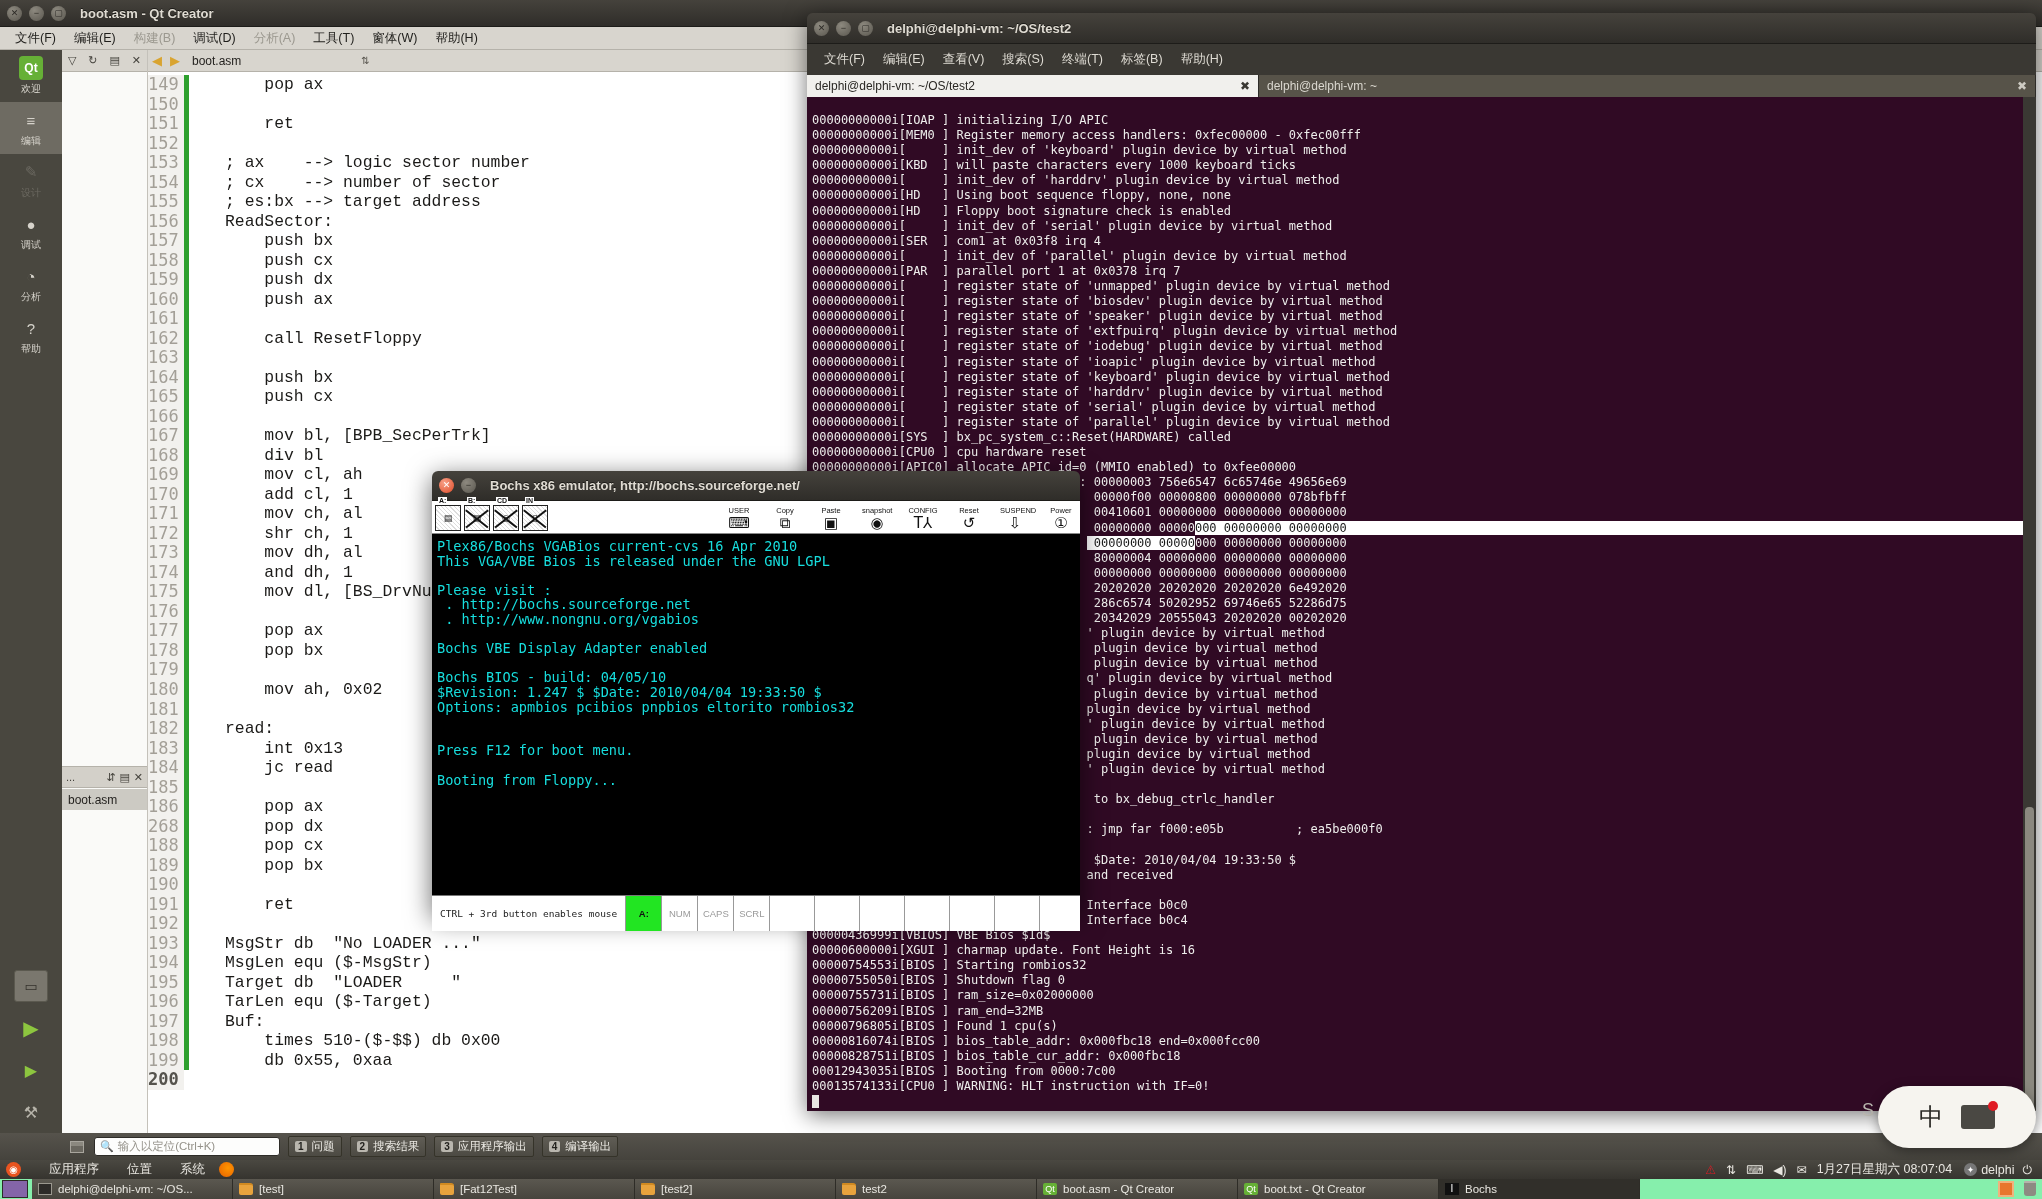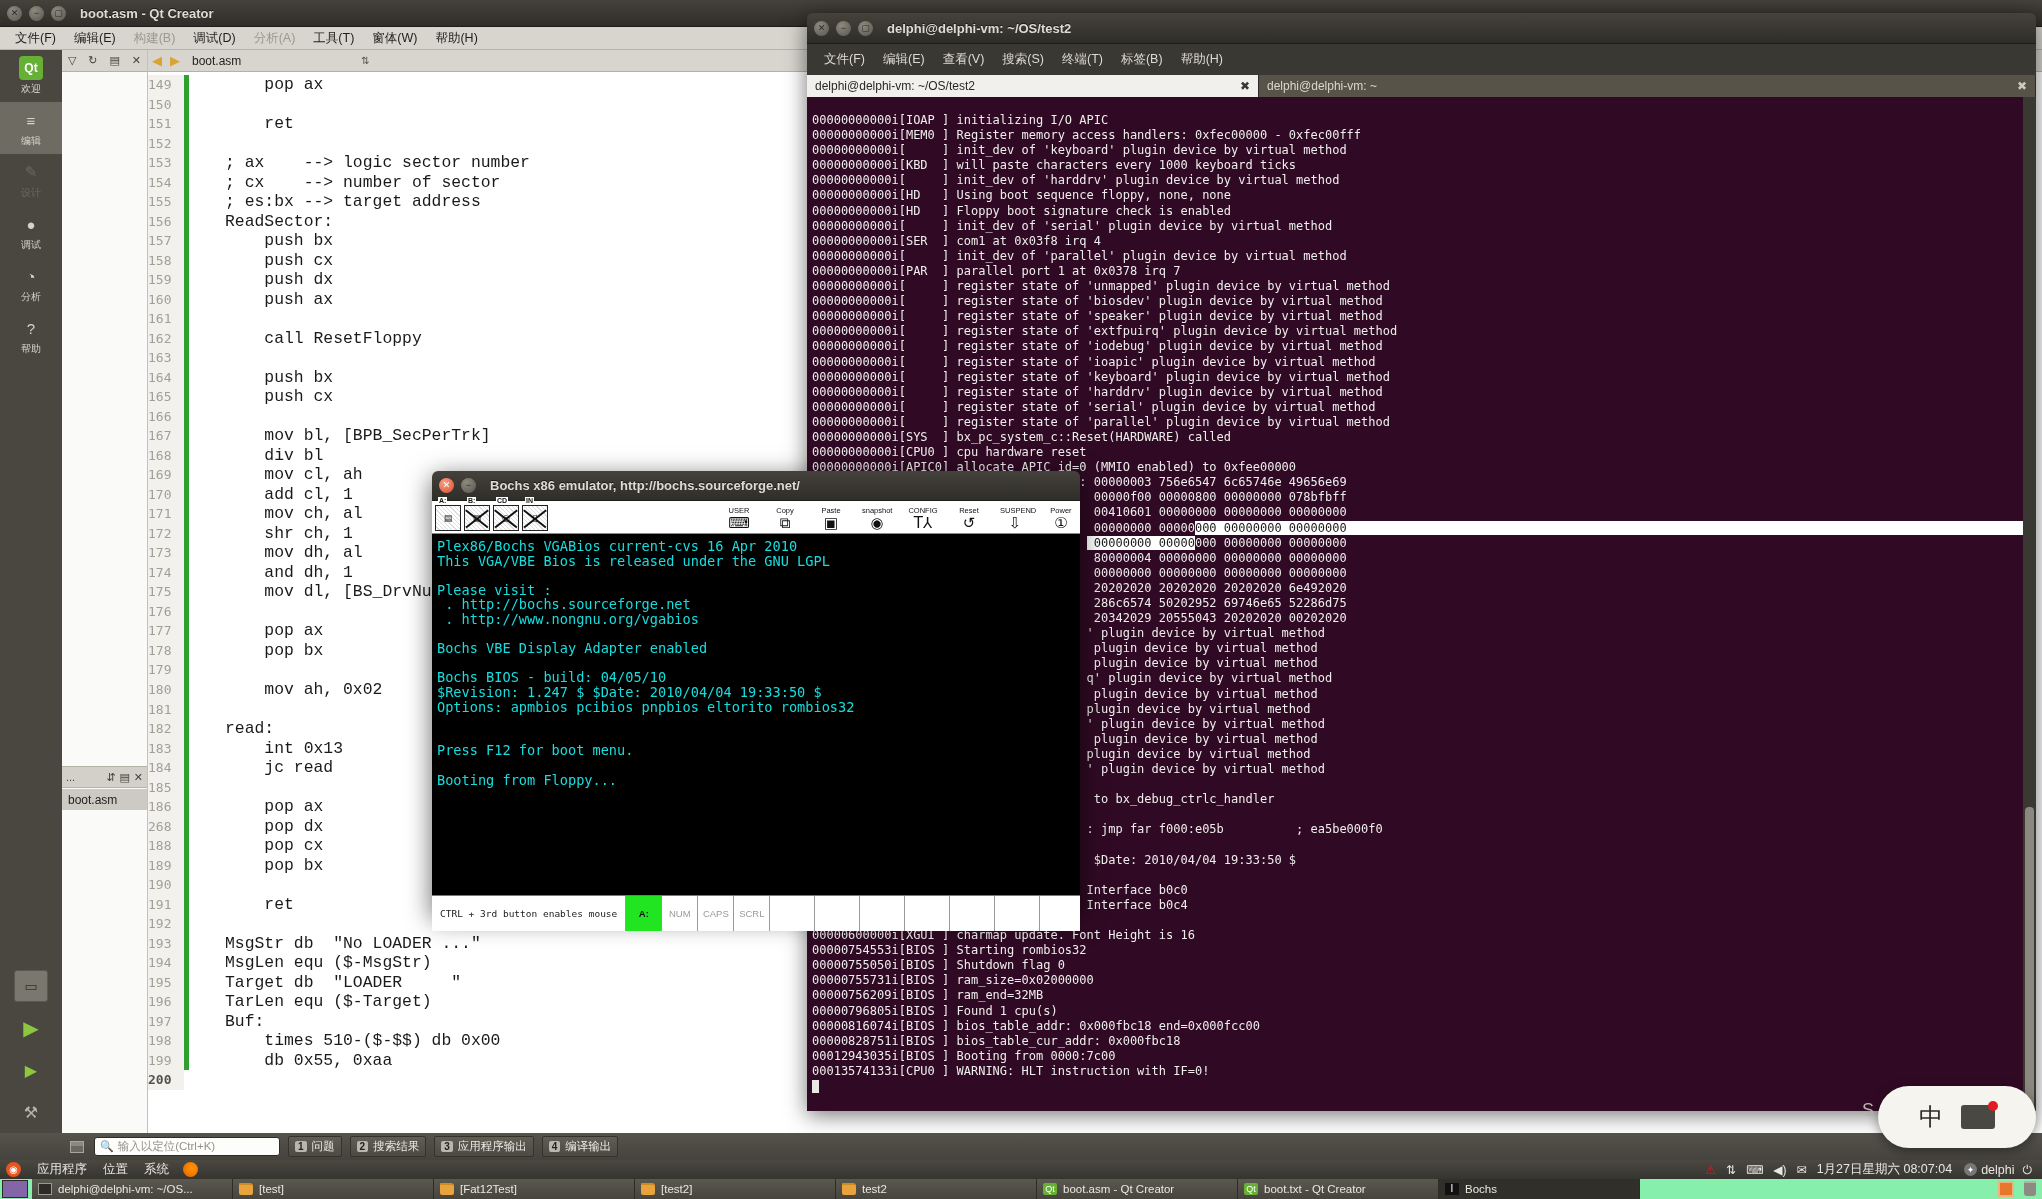--- a/index.html
+++ b/index.html
@@ -57,21 +57,21 @@
 
   #qt-editor { flex:1; position:relative; background:#fff; overflow:hidden; }
   #editor-toolbar { height:22px; background:#d8d5ce; border-bottom:1px solid #b5b2aa;
     display:flex; align-items:center; font-size:12px; color:#2a2824; }
   .nav-arrow { color:#d9a430; font-size:13px; margin:0 4px; }
   #file-combo { margin-left:8px; font-size:12px; color:#211f1c; }
   #file-combo-arrow { margin-left:120px; color:#55524b; font-size:10px; }
   #editor-body { position:absolute; left:0; top:25px; right:0; bottom:0; overflow:hidden; }
   .eline { display:flex; height:19.53px; line-height:19.53px; white-space:pre; }
   .eline .num { width:36px; text-align:left; padding-right:14px; background:#f2f1ee;
-    color:#a39f97; font-size:13px; font-family:"DejaVu Sans Mono",monospace; }
+    color:#a39f97; font-size:17px; font-family:"DejaVu Sans Mono",monospace; }
   .eline .num.cur { color:#55534d; font-weight:bold; }
   .eline .vbar { width:5px; background:#fff; }
   .eline .vbar.g { background:#2ea02e; }
   .eline .code { font-family:Liberation Mono, monospace; font-size:16.4px; color:#1b1a18;
     padding-left:36px; }
 
   #qt-bottombar { position:absolute; left:0; bottom:0; width:100%; height:27px;
     background:linear-gradient(#56534c,#45433d); display:flex; align-items:center; }
   #panel-toggle { width:14px; height:12px; border:1px solid #a8a59d; margin-left:70px;
     background:linear-gradient(#8b887f 40%, #6a675f 40%); }
@@ -135,21 +135,21 @@
   #bochs-statusbar { height:36px; background:#fff; border-top:1px solid #777; display:flex;
     font-size:9.5px; color:#222; align-items:center; }
   #bochs-statusbar .hint { padding:0 8px; white-space:nowrap; font-family:"DejaVu Sans Mono",monospace; }
   .scell { height:100%; border-left:1px solid #999; display:flex; align-items:center;
     justify-content:center; font-size:9.5px; color:#9a9a9a; }
   .scell.on { background:#22e522; color:#111; font-weight:bold; }
 
   
   #gnome-panel { position:absolute; left:0; top:1160px; width:2042px; height:19px;
     background:linear-gradient(#4a4841,#36342f); display:flex; align-items:center; color:#e9e7e1; }
-  #gnome-panel .pmenu { font-size:12.5px; margin-left:16px; white-space:nowrap; }
+  #gnome-panel .pmenu { font-size:12.5px; margin-left:28px; white-space:nowrap; }
   #ubuntu-logo { width:15px; height:15px; border-radius:50%; background:#e95420; color:#fff;
     font-size:10px; display:flex; align-items:center; justify-content:center; margin-left:6px; }
   #firefox-icon { width:15px; height:15px; border-radius:50%;
     background:radial-gradient(circle at 60% 40%,#ff9500,#e66000); margin-left:14px; }
   #panel-right { margin-left:auto; display:flex; align-items:center; }
   .tray-glyph { font-size:12px; margin-right:10px; color:#e9e7e1; }
   .tray-glyph.warn { color:#e01b24; }
   #panel-clock { font-size:12.5px; margin-right:12px; white-space:nowrap; }
   #panel-user { font-size:12.5px; margin-right:8px; display:flex; align-items:center; }
   #user-badge { width:13px; height:13px; border-radius:50%; background:#777; color:#fff; font-size:9px;
@@ -422,20 +422,21 @@
         <div class="trow"><span>                                      ' plugin device by virtual method</span></div>
         <div class="trow"><span>                                       plugin device by virtual method</span></div>
         <div class="trow"><span>                                      plugin device by virtual method</span></div>
         <div class="trow"><span>                                      ' plugin device by virtual method</span></div>
         <div class="trow"><span></span></div>
         <div class="trow"><span>                                       to bx_debug_ctrlc_handler</span></div>
         <div class="trow"><span></span></div>
         <div class="trow"><span>                                      : jmp far f000:e05b          ; ea5be000f0</span></div>
         <div class="trow"><span></span></div>
         <div class="trow"><span>                                       $Date: 2010/04/04 19:33:50 $</span></div>
+        <div class="trow"><span>                                      and received</span></div>
         <div class="trow"><span></span></div>
         <div class="trow"><span>                                      Interface b0c0</span></div>
         <div class="trow"><span>00000436330i[VGA  ] VBE known Display Interface b0c4</span></div>
         <div class="trow"><span>00000436999i[VBIOS] VBE Bios $Id$</span></div>
         <div class="trow"><span>00000600000i[XGUI ] charmap update. Font Height is 16</span></div>
         <div class="trow"><span>00000754553i[BIOS ] Starting rombios32</span></div>
         <div class="trow"><span>00000755050i[BIOS ] Shutdown flag 0</span></div>
         <div class="trow"><span>00000755731i[BIOS ] ram_size=0x02000000</span></div>
         <div class="trow"><span>00000756209i[BIOS ] ram_end=32MB</span></div>
         <div class="trow"><span>00000796805i[BIOS ] Found 1 cpu(s)</span></div>

